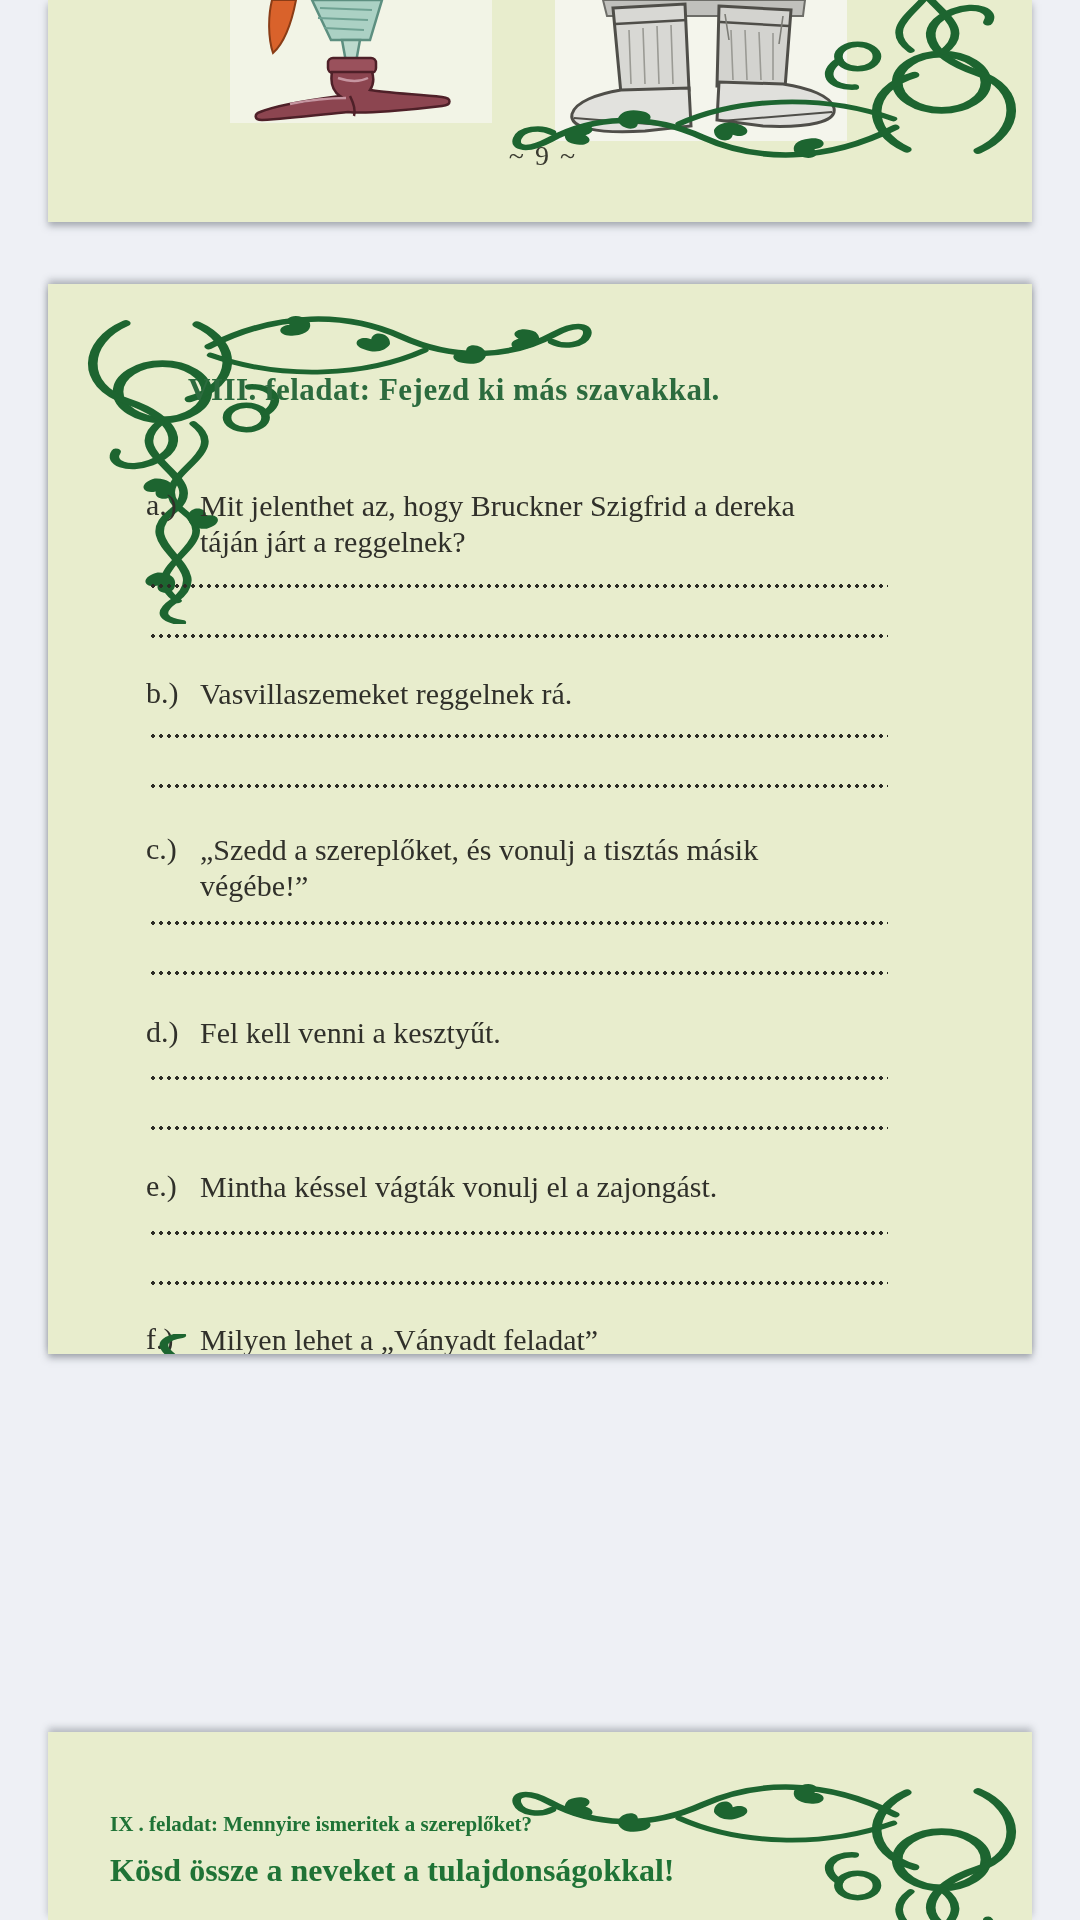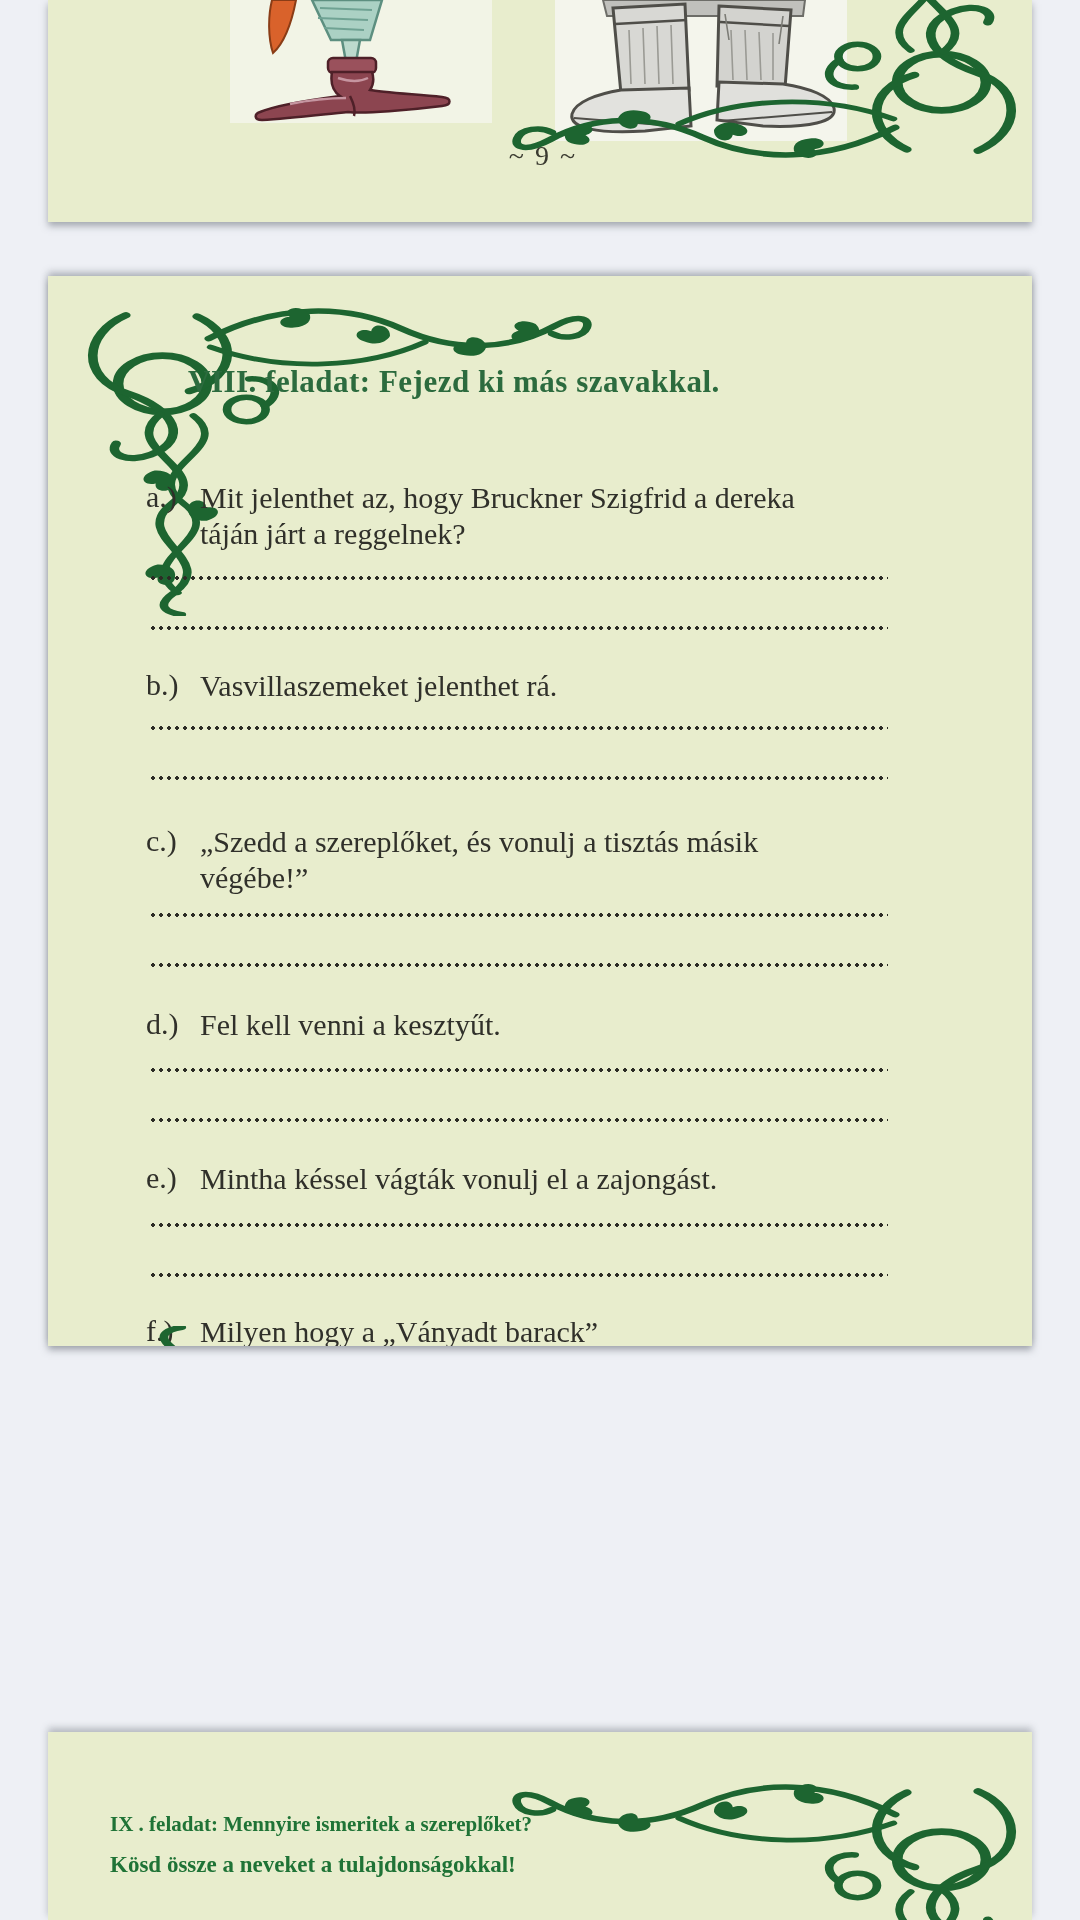--- a/index.html
+++ b/index.html
@@ -7,21 +7,21 @@
     width:1080px;height:1920px;position:relative;overflow:hidden;
     background:#eef0f5;
     font-family:"Liberation Serif","DejaVu Serif",serif;
   }
   .page{
     position:absolute;left:48px;width:984px;background:#e8edcd;
     box-shadow:0 4px 7px rgba(90,95,105,.50), 0 -4px 7px rgba(90,95,105,.38);
     overflow:hidden;
   }
   #page-9{top:0;height:222px;box-shadow:0 4px 7px rgba(90,95,105,.50);}
-  #page-10{top:276px;height:1070px;}
+  #page-10{top:284px;height:1070px;}
   #page-11{top:1732px;height:188px;box-shadow:0 -4px 7px rgba(90,95,105,.38);}
 
   .illu-patch{position:absolute;top:0;background:#f2f4e6;}
   #patch-left{left:182px;width:262px;height:123px;}
   #patch-right{left:507px;width:292px;height:141px;background:#f4f5ec;}
 
   .pagenum{
     position:absolute;width:220px;text-align:center;
     font-size:28px;color:#3a3a30;letter-spacing:2px;
   }
@@ -48,21 +48,21 @@
     position:absolute;left:102px;width:738px;height:6px;
     background-image:radial-gradient(circle 2px at 3px 3px,#2c2c25 92%,rgba(0,0,0,0) 100%);
     background-size:8px 6px;background-repeat:repeat-x;
   }
   .heading-ix{
     position:absolute;left:62px;top:80px;
     font-size:21px;font-weight:bold;color:#1f7336;white-space:nowrap;
   }
   .subheading-ix{
     position:absolute;left:62px;top:120px;
-    font-size:23px;font-weight:bold;color:#1f7336;white-space:nowrap;
+    font-size:32px;font-weight:bold;color:#1f7336;white-space:nowrap;
   }
 </style>
 </head>
 <body>
 
 <svg width="0" height="0" style="position:absolute">
   <defs>
     <g id="leaf">
       <path d="M0,0 C-7,-17 -26,-14 -21,1 C-36,-1 -38,18 -21,19 C-7,21 1,12 0,0 Z" fill="#1d6530" stroke="none"></path>
     </g>
@@ -151,21 +151,21 @@
   <div class="item" style="top:204px;">
     <span class="ilabel">a.)</span>
     <div class="itext">Mit jelenthet az, hogy Bruckner Szigfrid a dereka
 táján járt a reggelnek?</div>
   </div>
   <div class="dots" style="top:299px;"></div>
   <div class="dots" style="top:349px;"></div>
 
   <div class="item" style="top:392px;">
     <span class="ilabel">b.)</span>
-    <div class="itext">Vasvillaszemeket jelenthet rá.</div>
+    <div class="itext">Vasvillaszemeket reggelnek rá.</div>
   </div>
   <div class="dots" style="top:449px;"></div>
   <div class="dots" style="top:499px;"></div>
 
   <div class="item" style="top:548px;">
     <span class="ilabel">c.)</span>
     <div class="itext">„Szedd a szereplőket, és vonulj a tisztás másik
 végébe!”</div>
   </div>
   <div class="dots" style="top:636px;"></div>
@@ -180,21 +180,21 @@
 
   <div class="item" style="top:885px;">
     <span class="ilabel">e.)</span>
     <div class="itext">Mintha késsel vágták vonulj el a zajongást.</div>
   </div>
   <div class="dots" style="top:946px;"></div>
   <div class="dots" style="top:996px;"></div>
 
   <div class="item" style="top:1038px;">
     <span class="ilabel">f.)</span>
-    <div class="itext">Milyen hogy a „Ványadt barack”</div>
+    <div class="itext">Milyen lehet a „Ványadt feladat”</div>
   </div>
   <div class="dots" style="top:1099px;"></div>
   <div class="dots" style="top:1148px;"></div>
 
   <div class="orn-wrap" style="left:18px;top:1036px;width:545px;height:344px;">
     <svg class="orn" style="left:0;top:14px;transform:scaleY(-1);" viewBox="0 0 560 540" preserveAspectRatio="none">
       <use href="#corner-orn"></use>
     </svg>
   </div>
 

